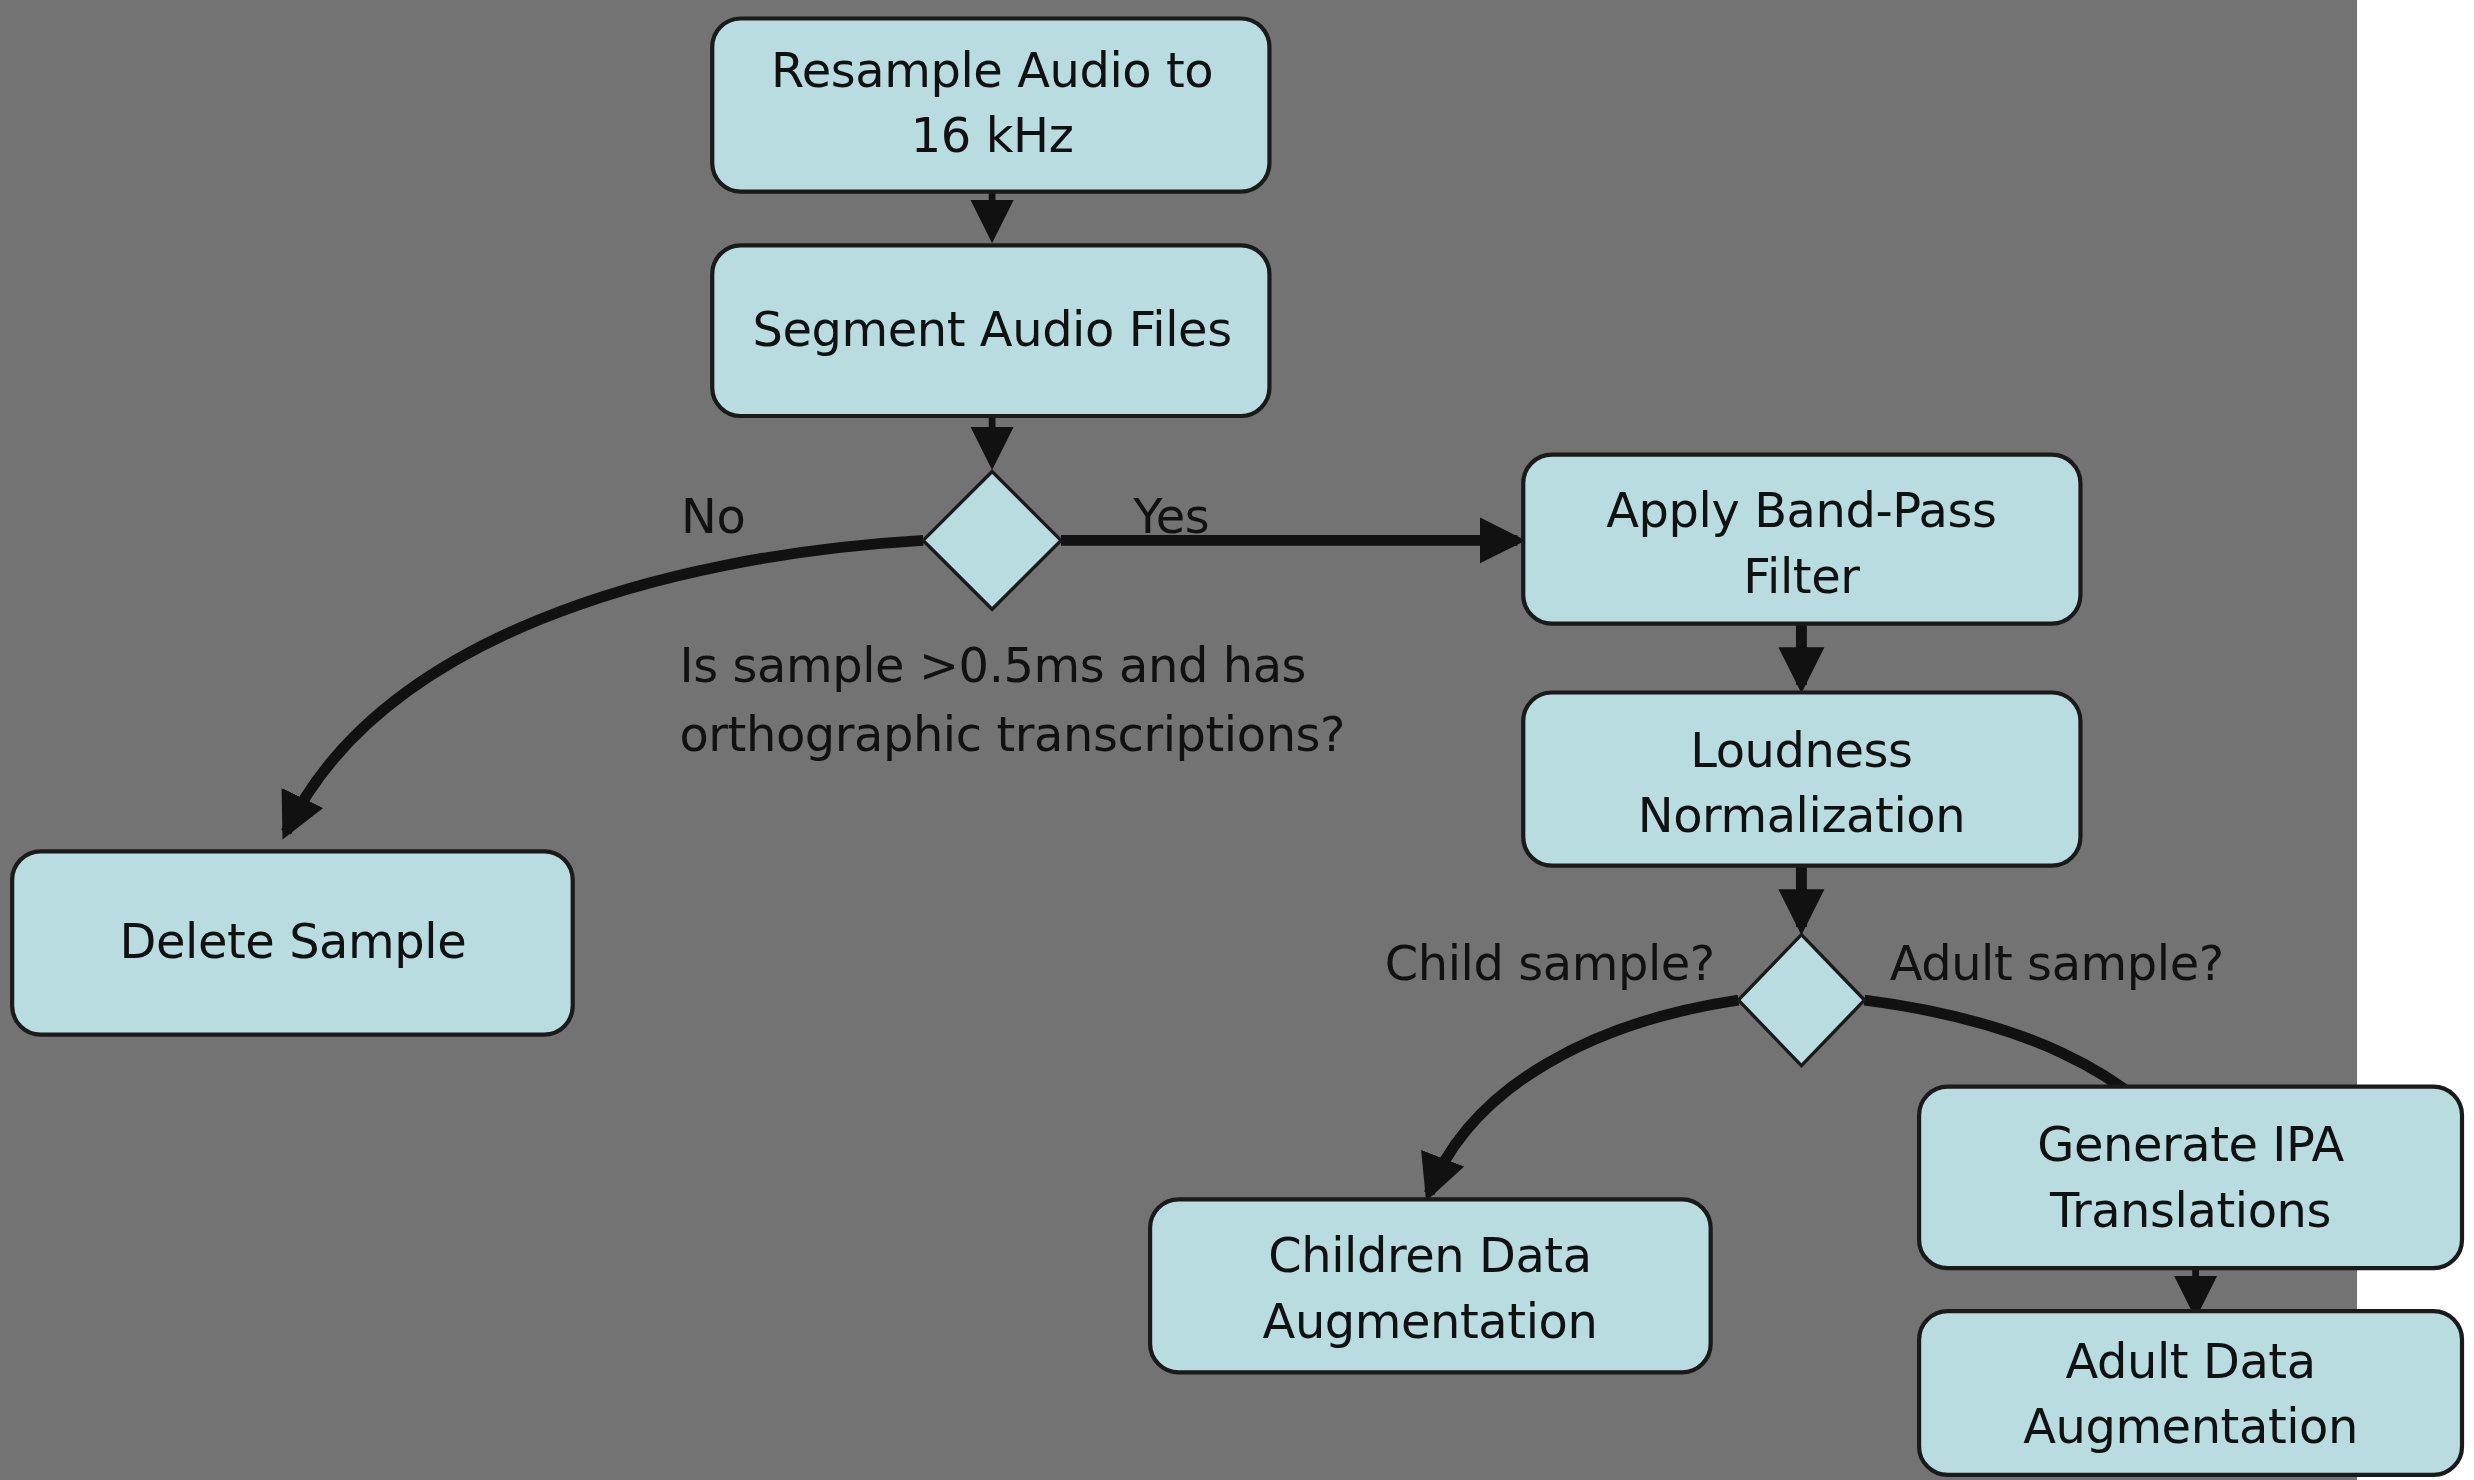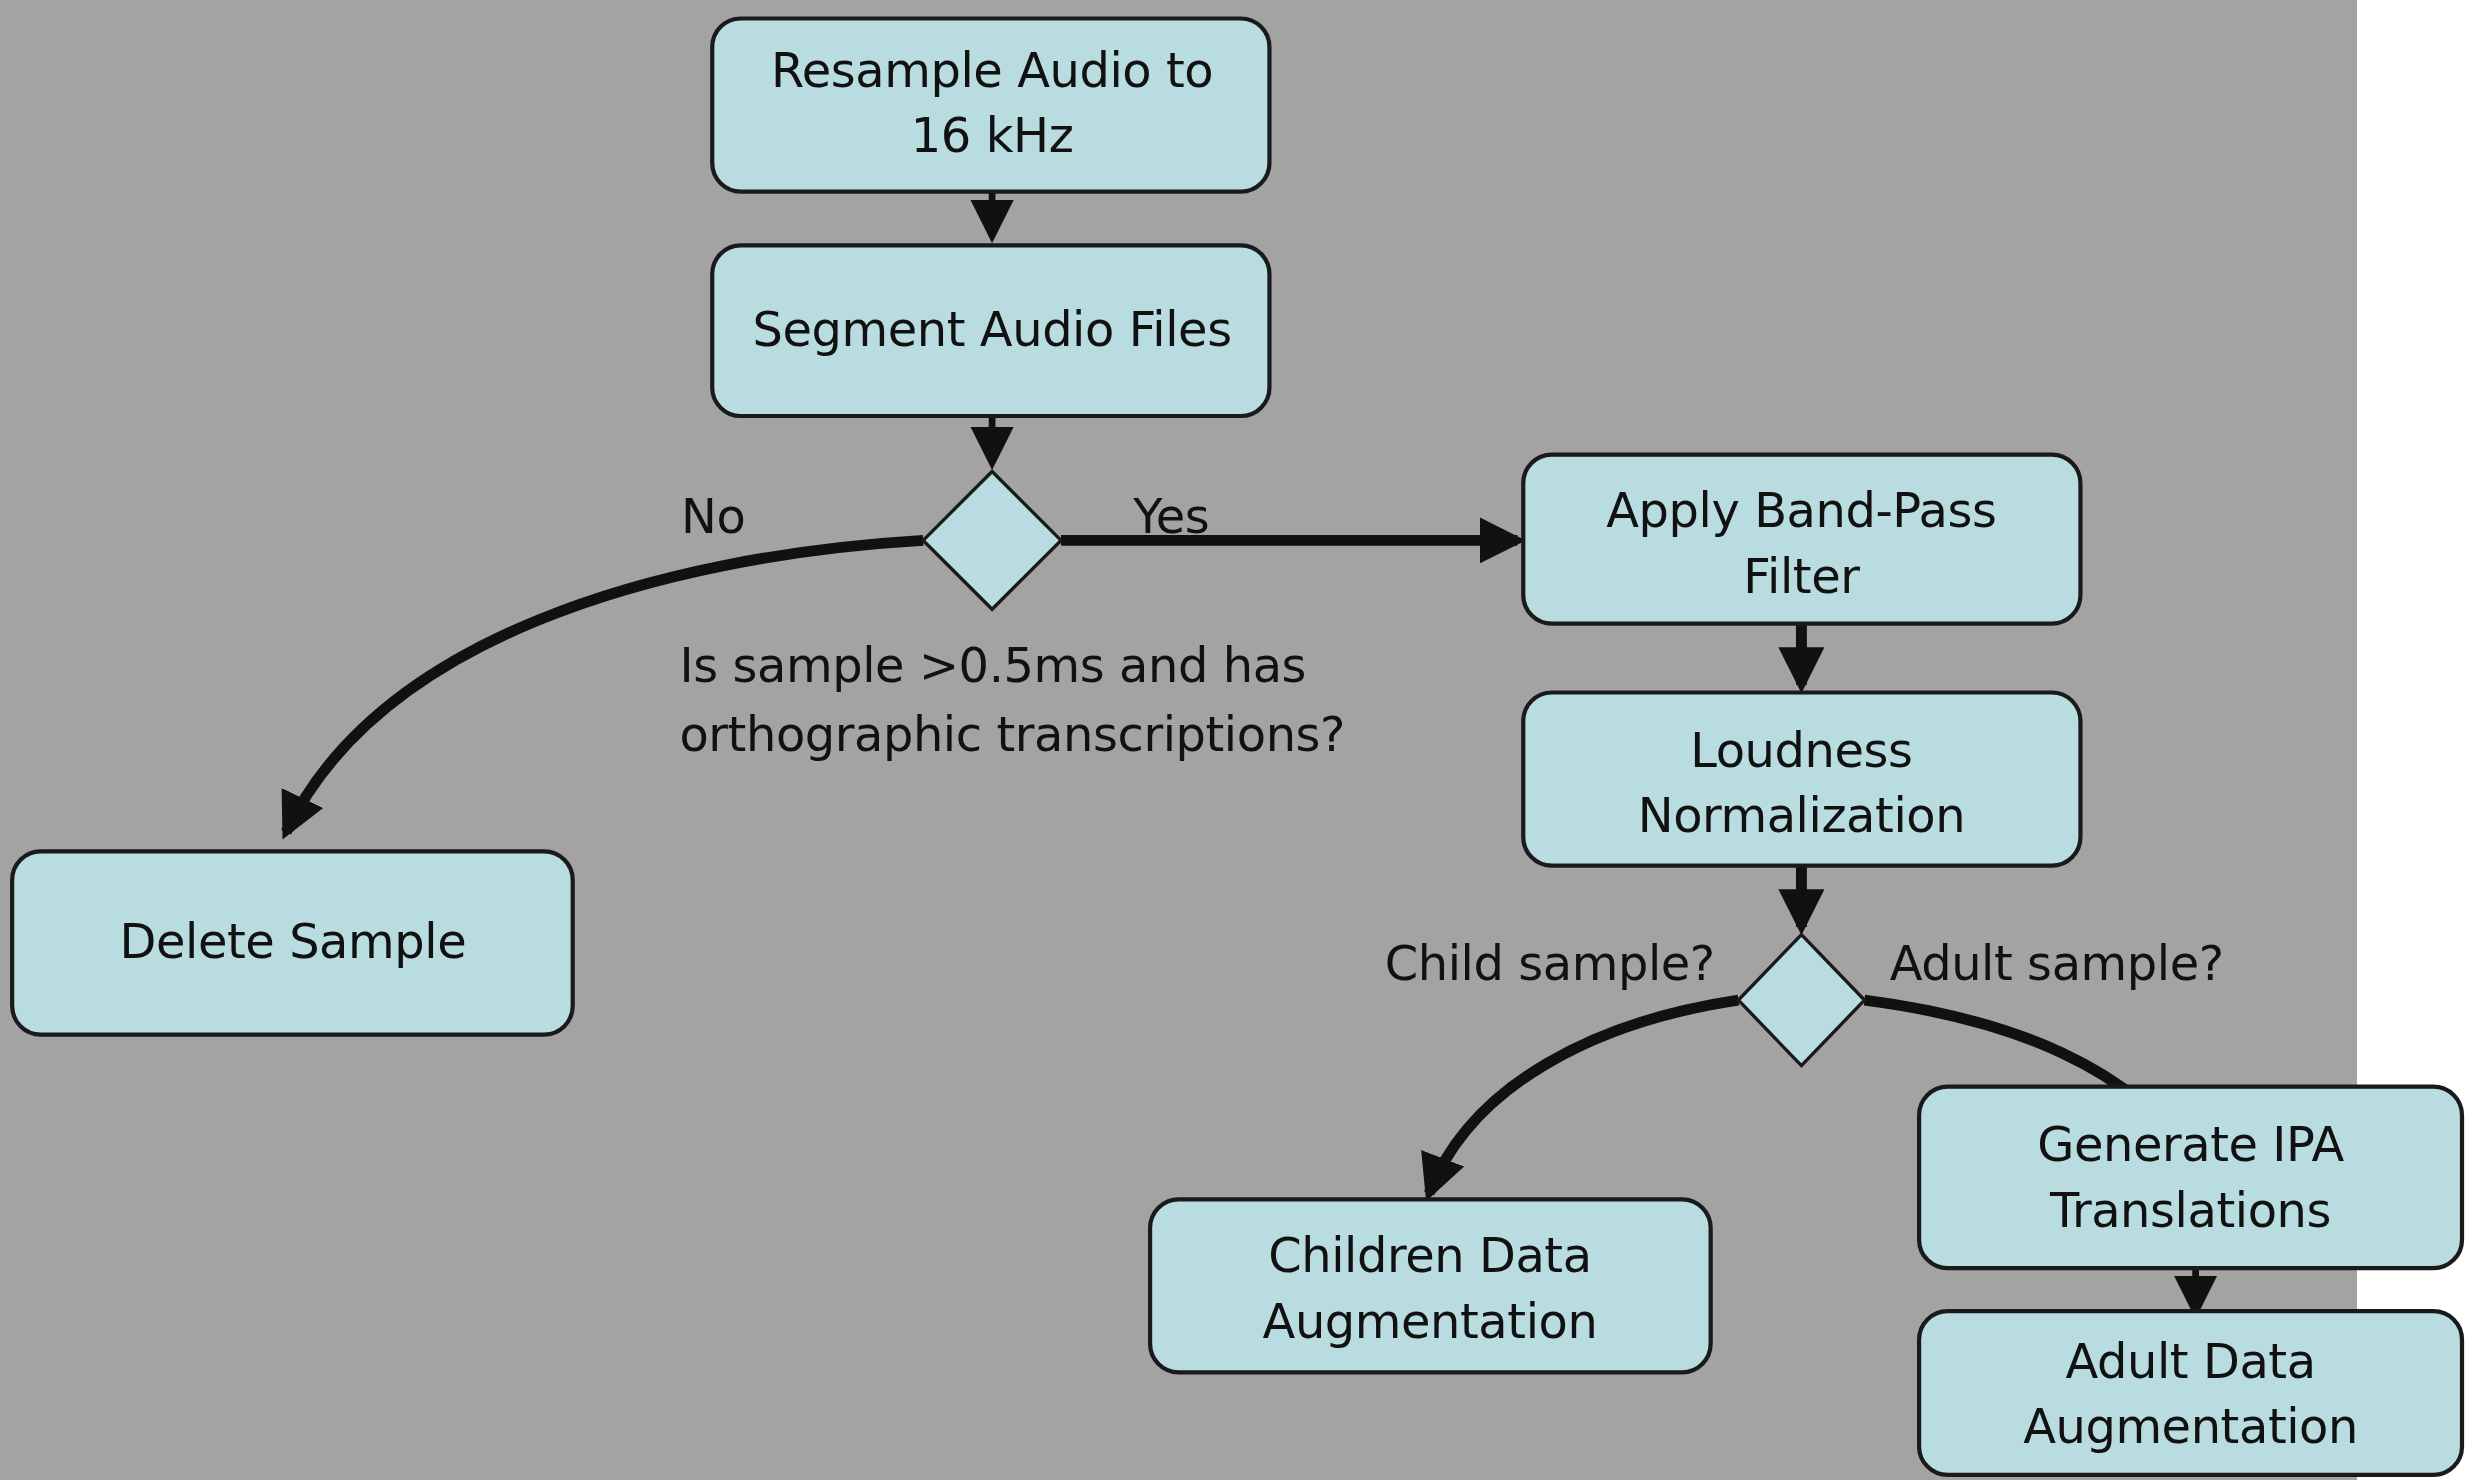--- a/index.html
+++ b/index.html
@@ -10,21 +10,21 @@
   body {
     width: 2475px;
     height: 1480px;
     overflow: hidden;
     font-family: "DejaVu Sans", sans-serif;
   }
   #flowchart-root {
     position: relative;
     width: 2357px;
     height: 1480px;
-    background: #a3a3a3;
+    background: #737373;
   }
   svg.flow-canvas {
     display: block;
     width: 2475px;
     height: 1480px;
   }
   .node-shape {
     fill: #b8dce0;
     stroke: #1a1a1a;
     stroke-width: 5;

